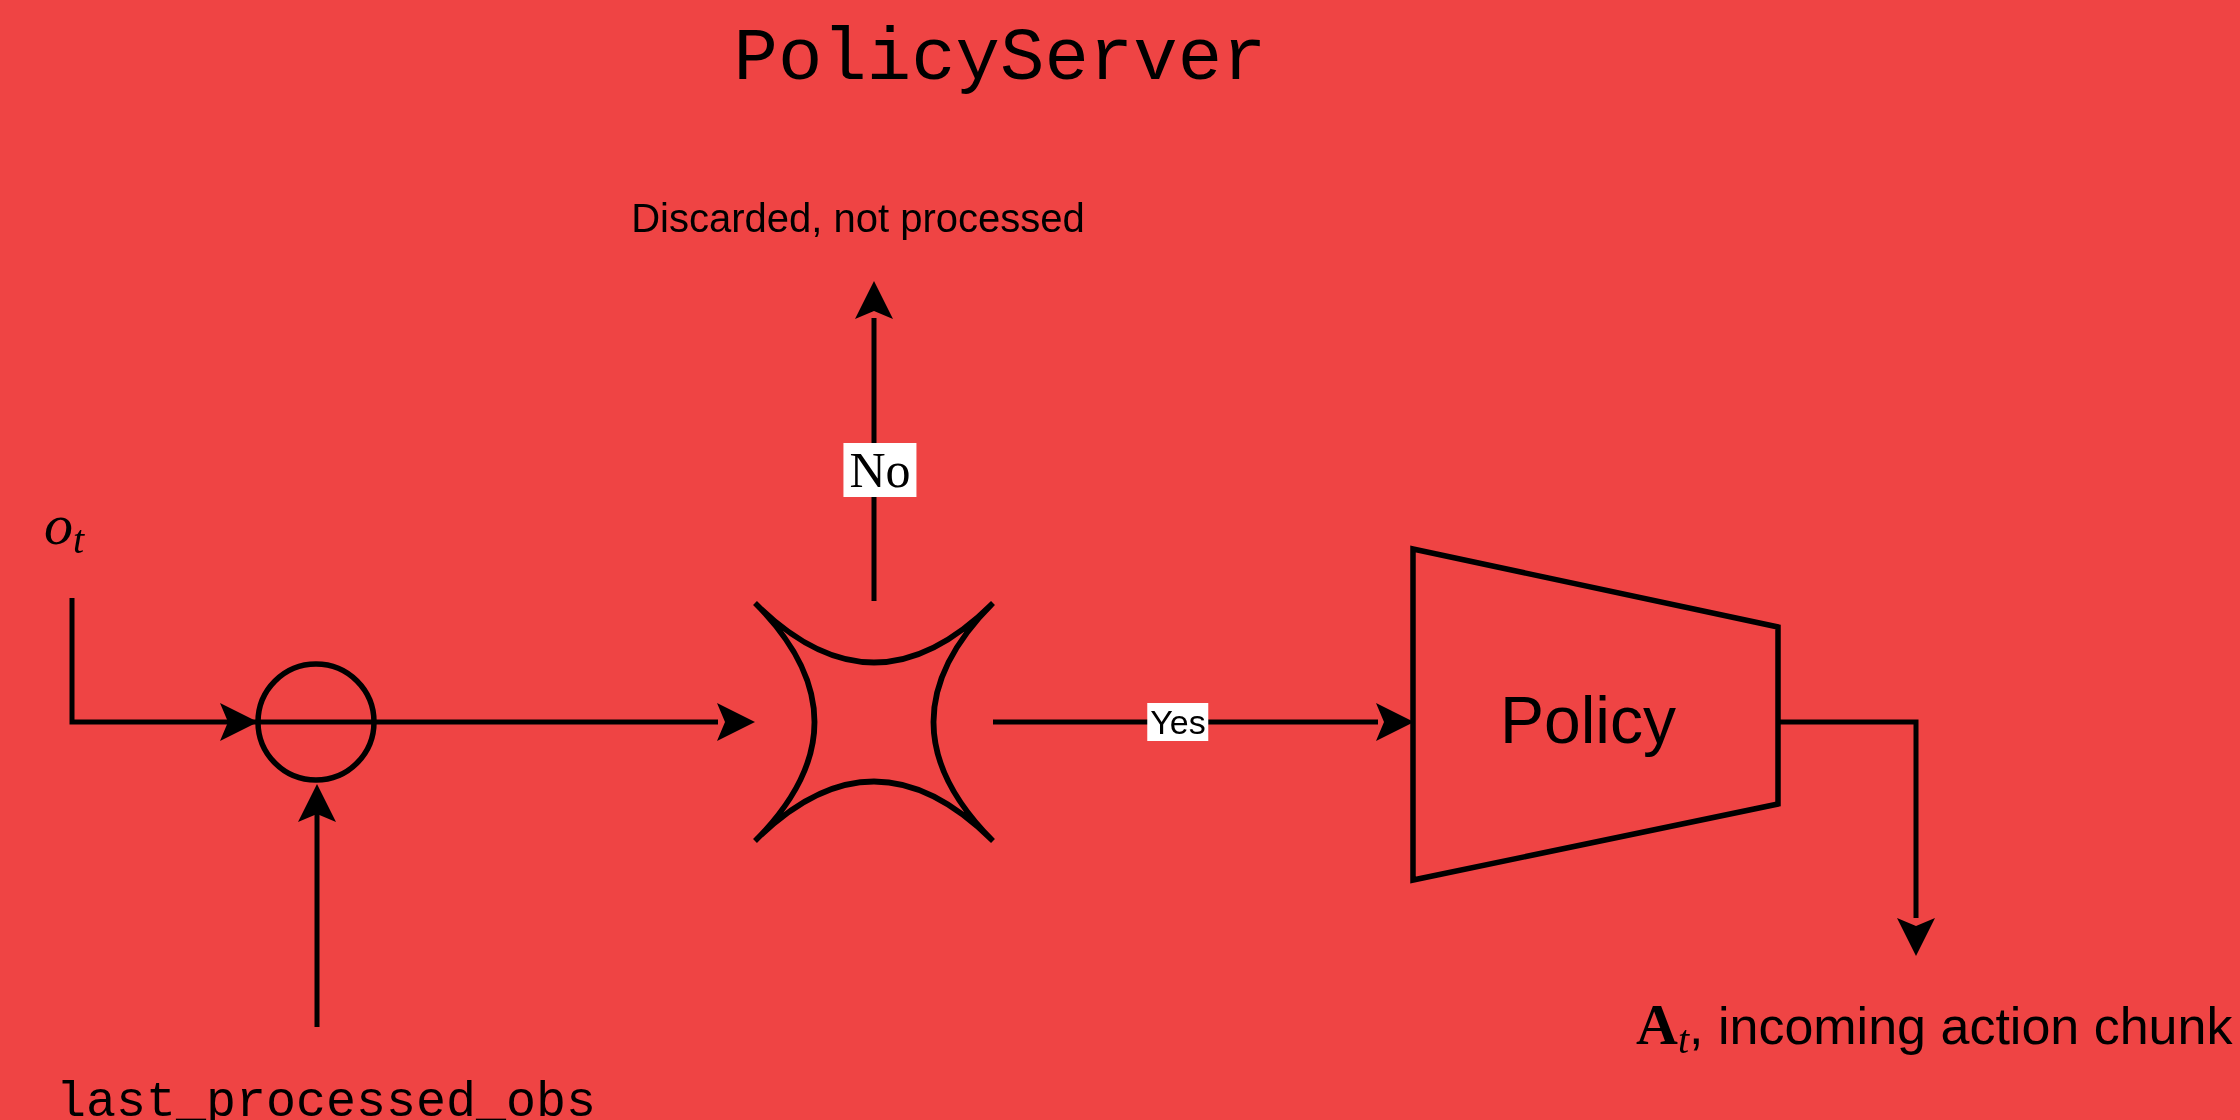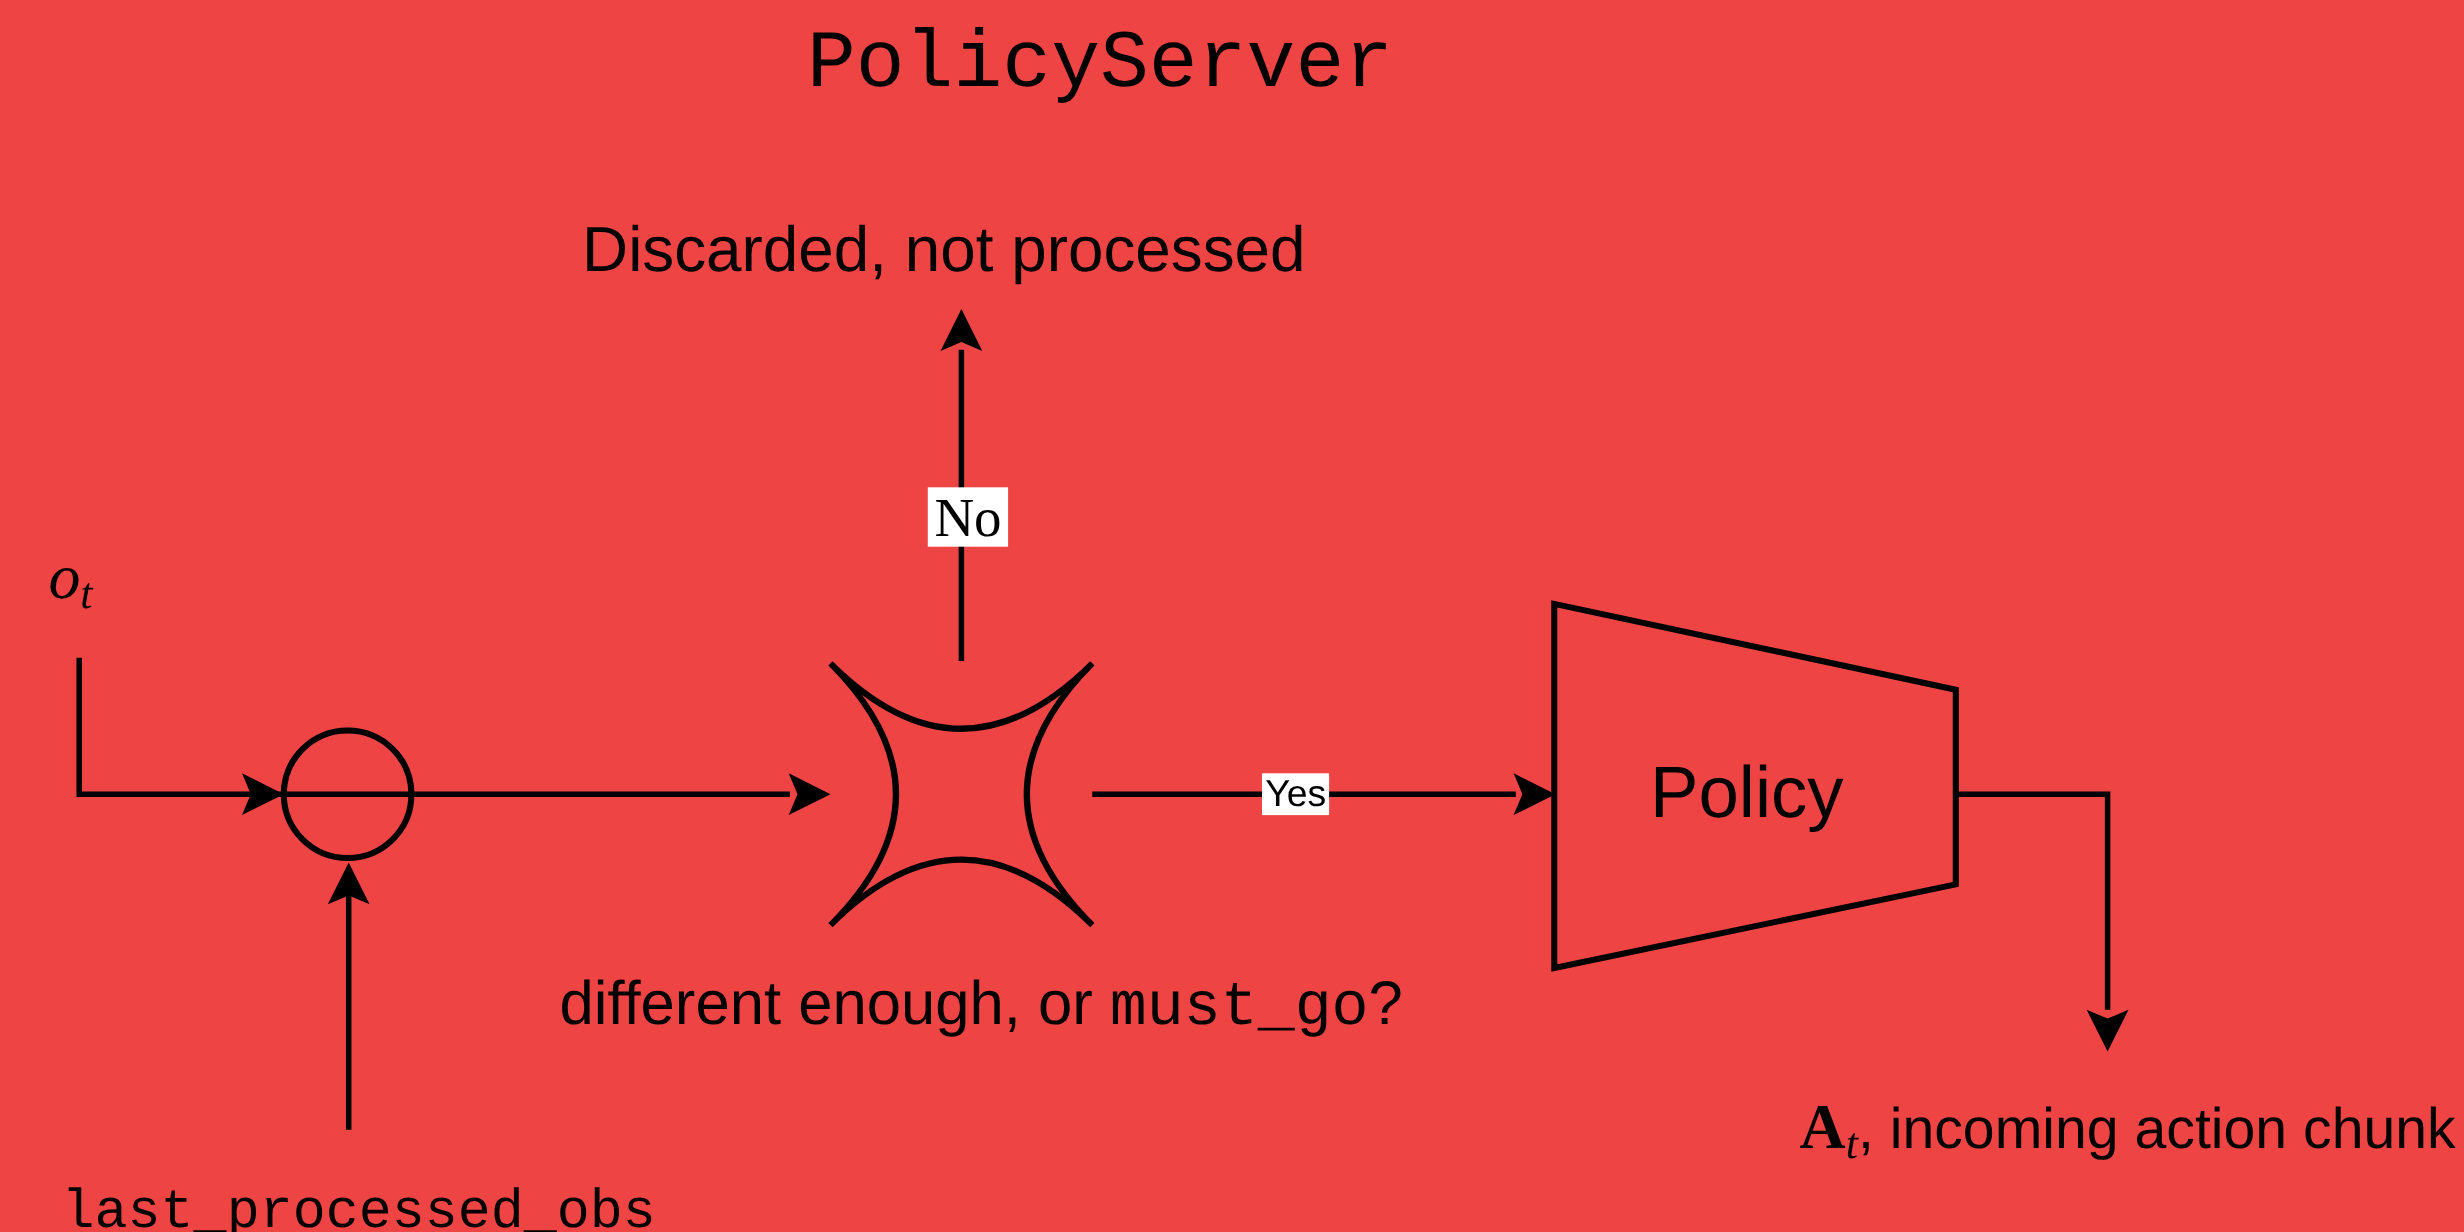--- a/index.html
+++ b/index.html
@@ -30,21 +30,21 @@
 
   .title-label {
     font-family: "Liberation Mono", monospace;
     font-size: 74px;
     left: 1000px;
     top: 22px;
     transform: translateX(-50%);
   }
   .discarded-label {
     font-family: "Liberation Sans", sans-serif;
-    font-size: 58px;
+    font-size: 40px;
     left: 858px;
     top: 198px;
     transform: translateX(-50%);
   }
   .no-label {
     font-family: Liberation Serif, serif;
     font-size: 50px;
     left: 880px;
     top: 470px;
     transform: translate(-50%, -50%);
@@ -149,23 +149,20 @@
   </svg>
 
   <div class="label title-label">PolicyServer</div>
 
   <div class="label discarded-label">Discarded, not processed</div>
 
   <div class="label no-label">No</div>
 
   <div class="label yes-label">Yes</div>
 
-  <div class="label condition-label">
-    <span>different enough, or </span><span class="code">must_go</span><span>?</span>
-  </div>
 
   <div class="label policy-label">Policy</div>
 
   <div class="label obs-label">
     <span>o</span><sub>t</sub>
   </div>
 
   <div class="label lpo-label">last_processed_obs</div>
 
   <div class="label action-label">

